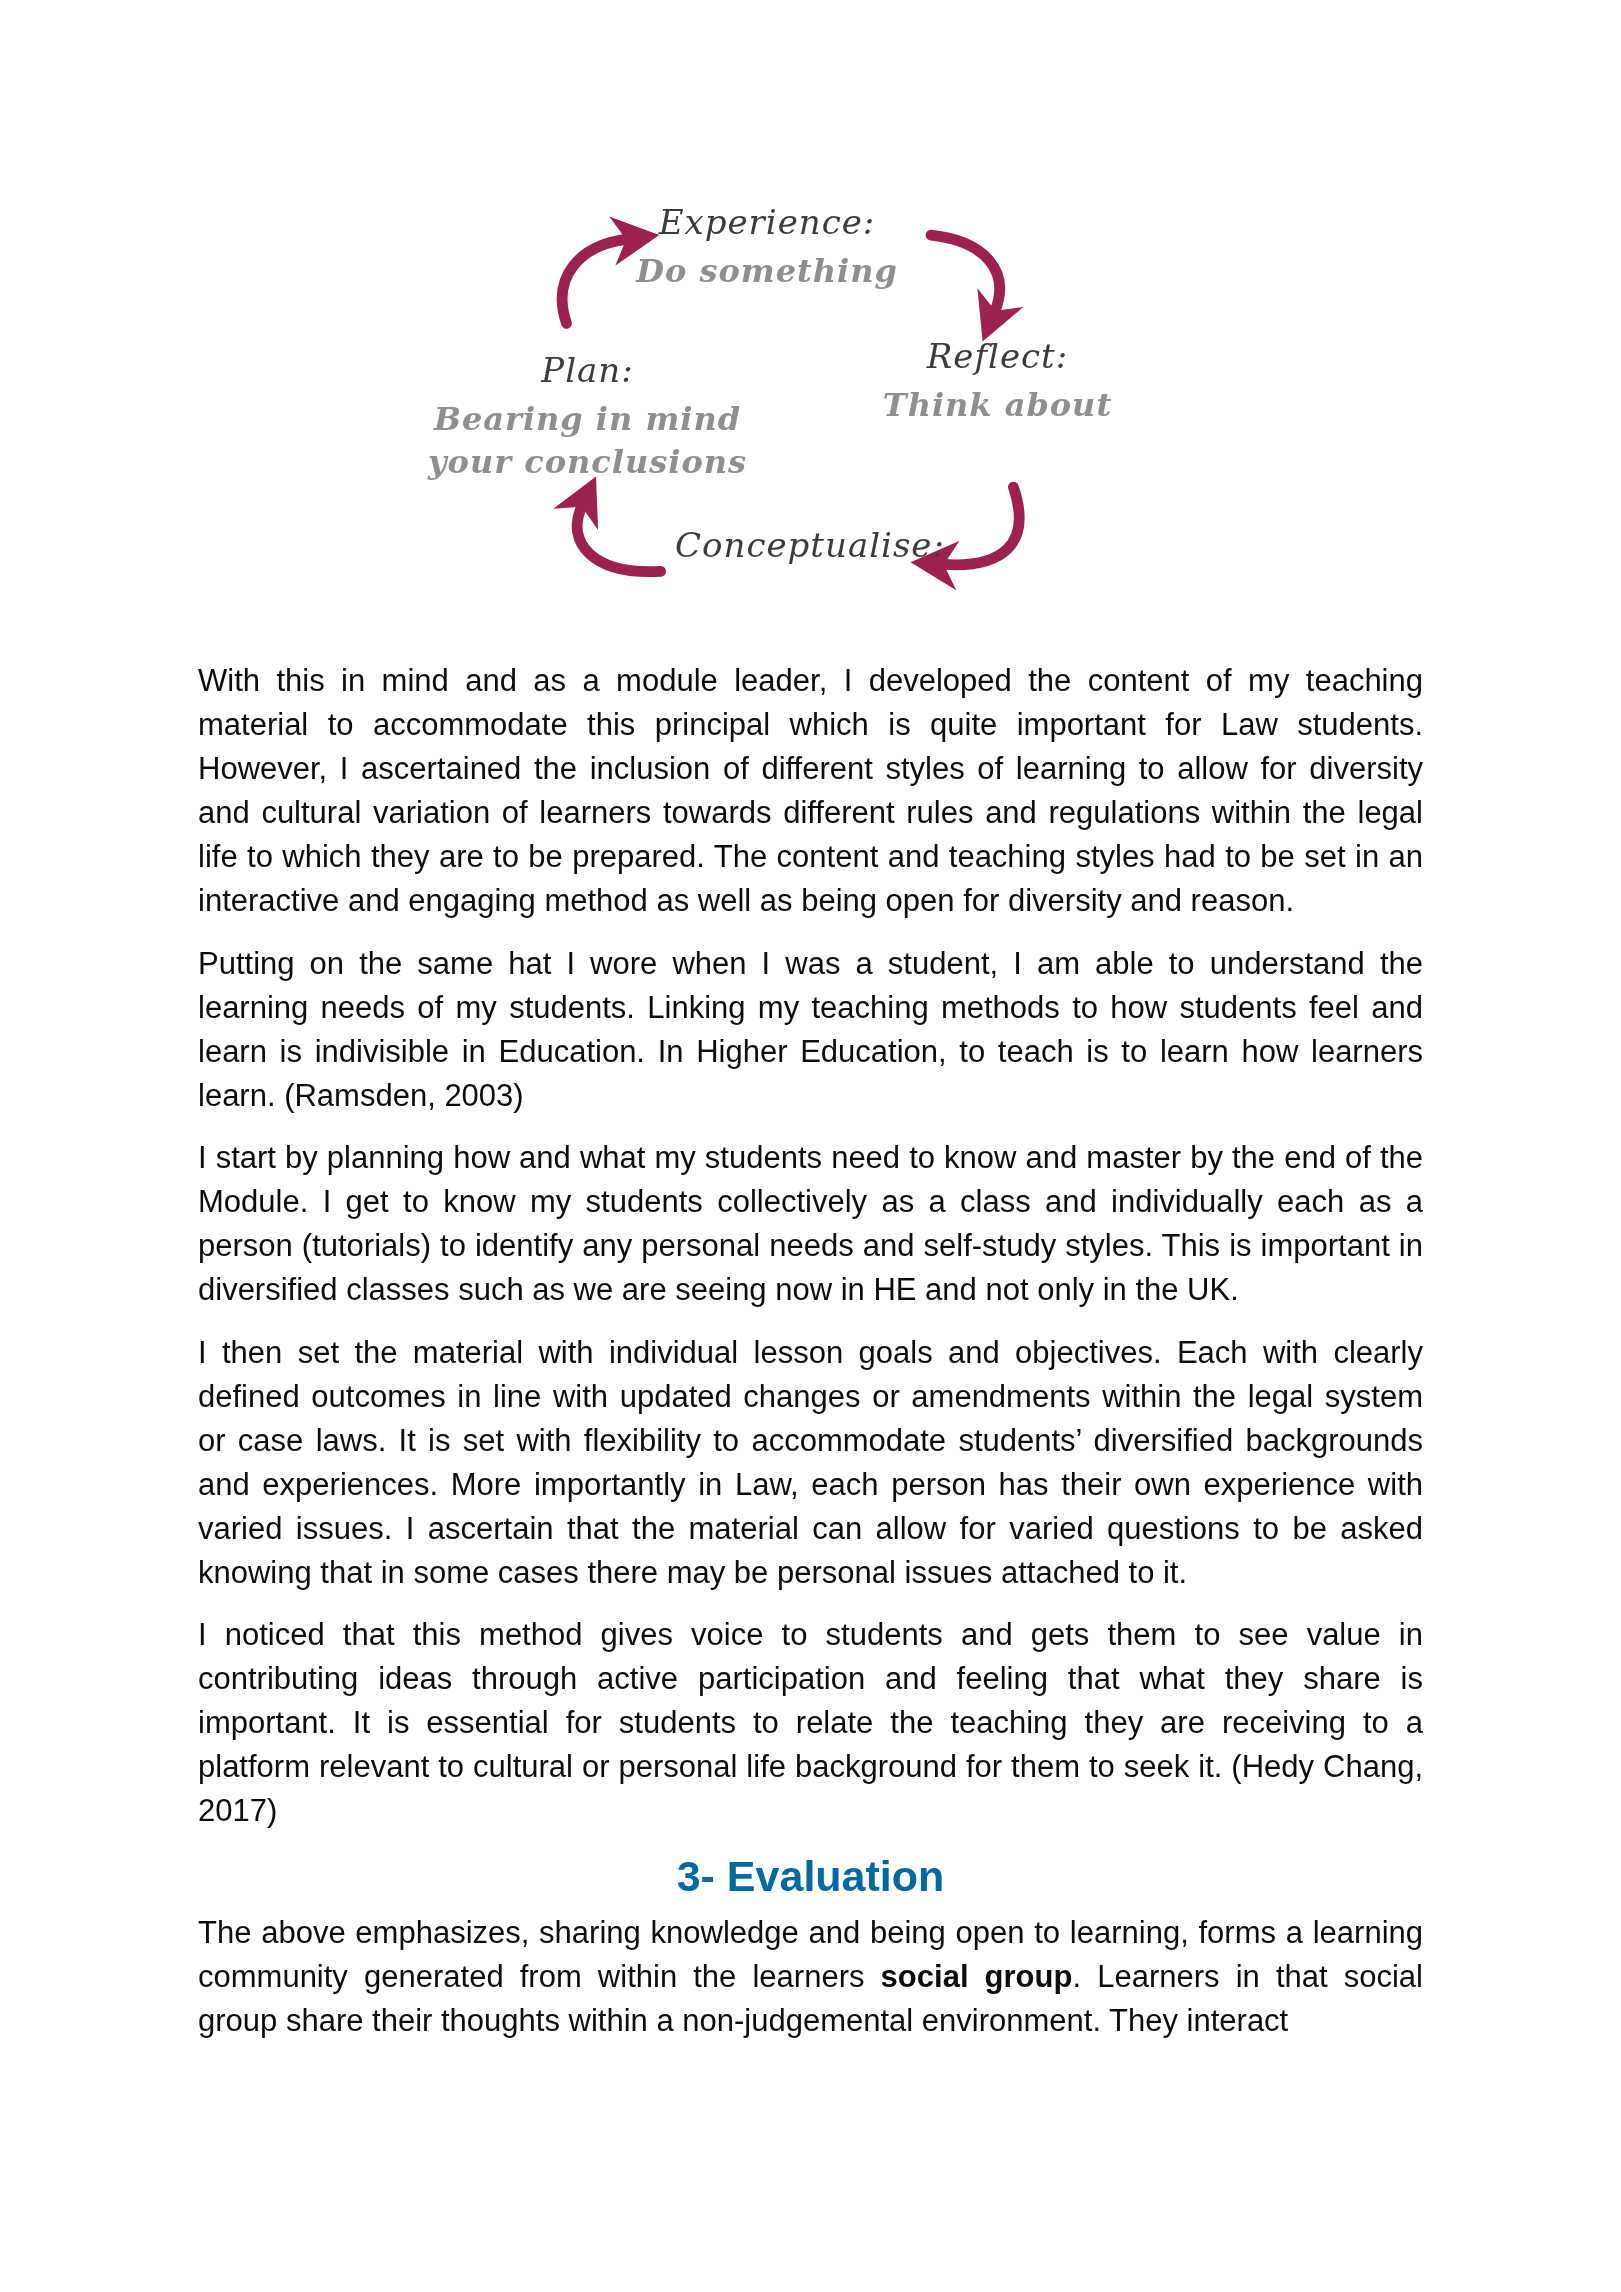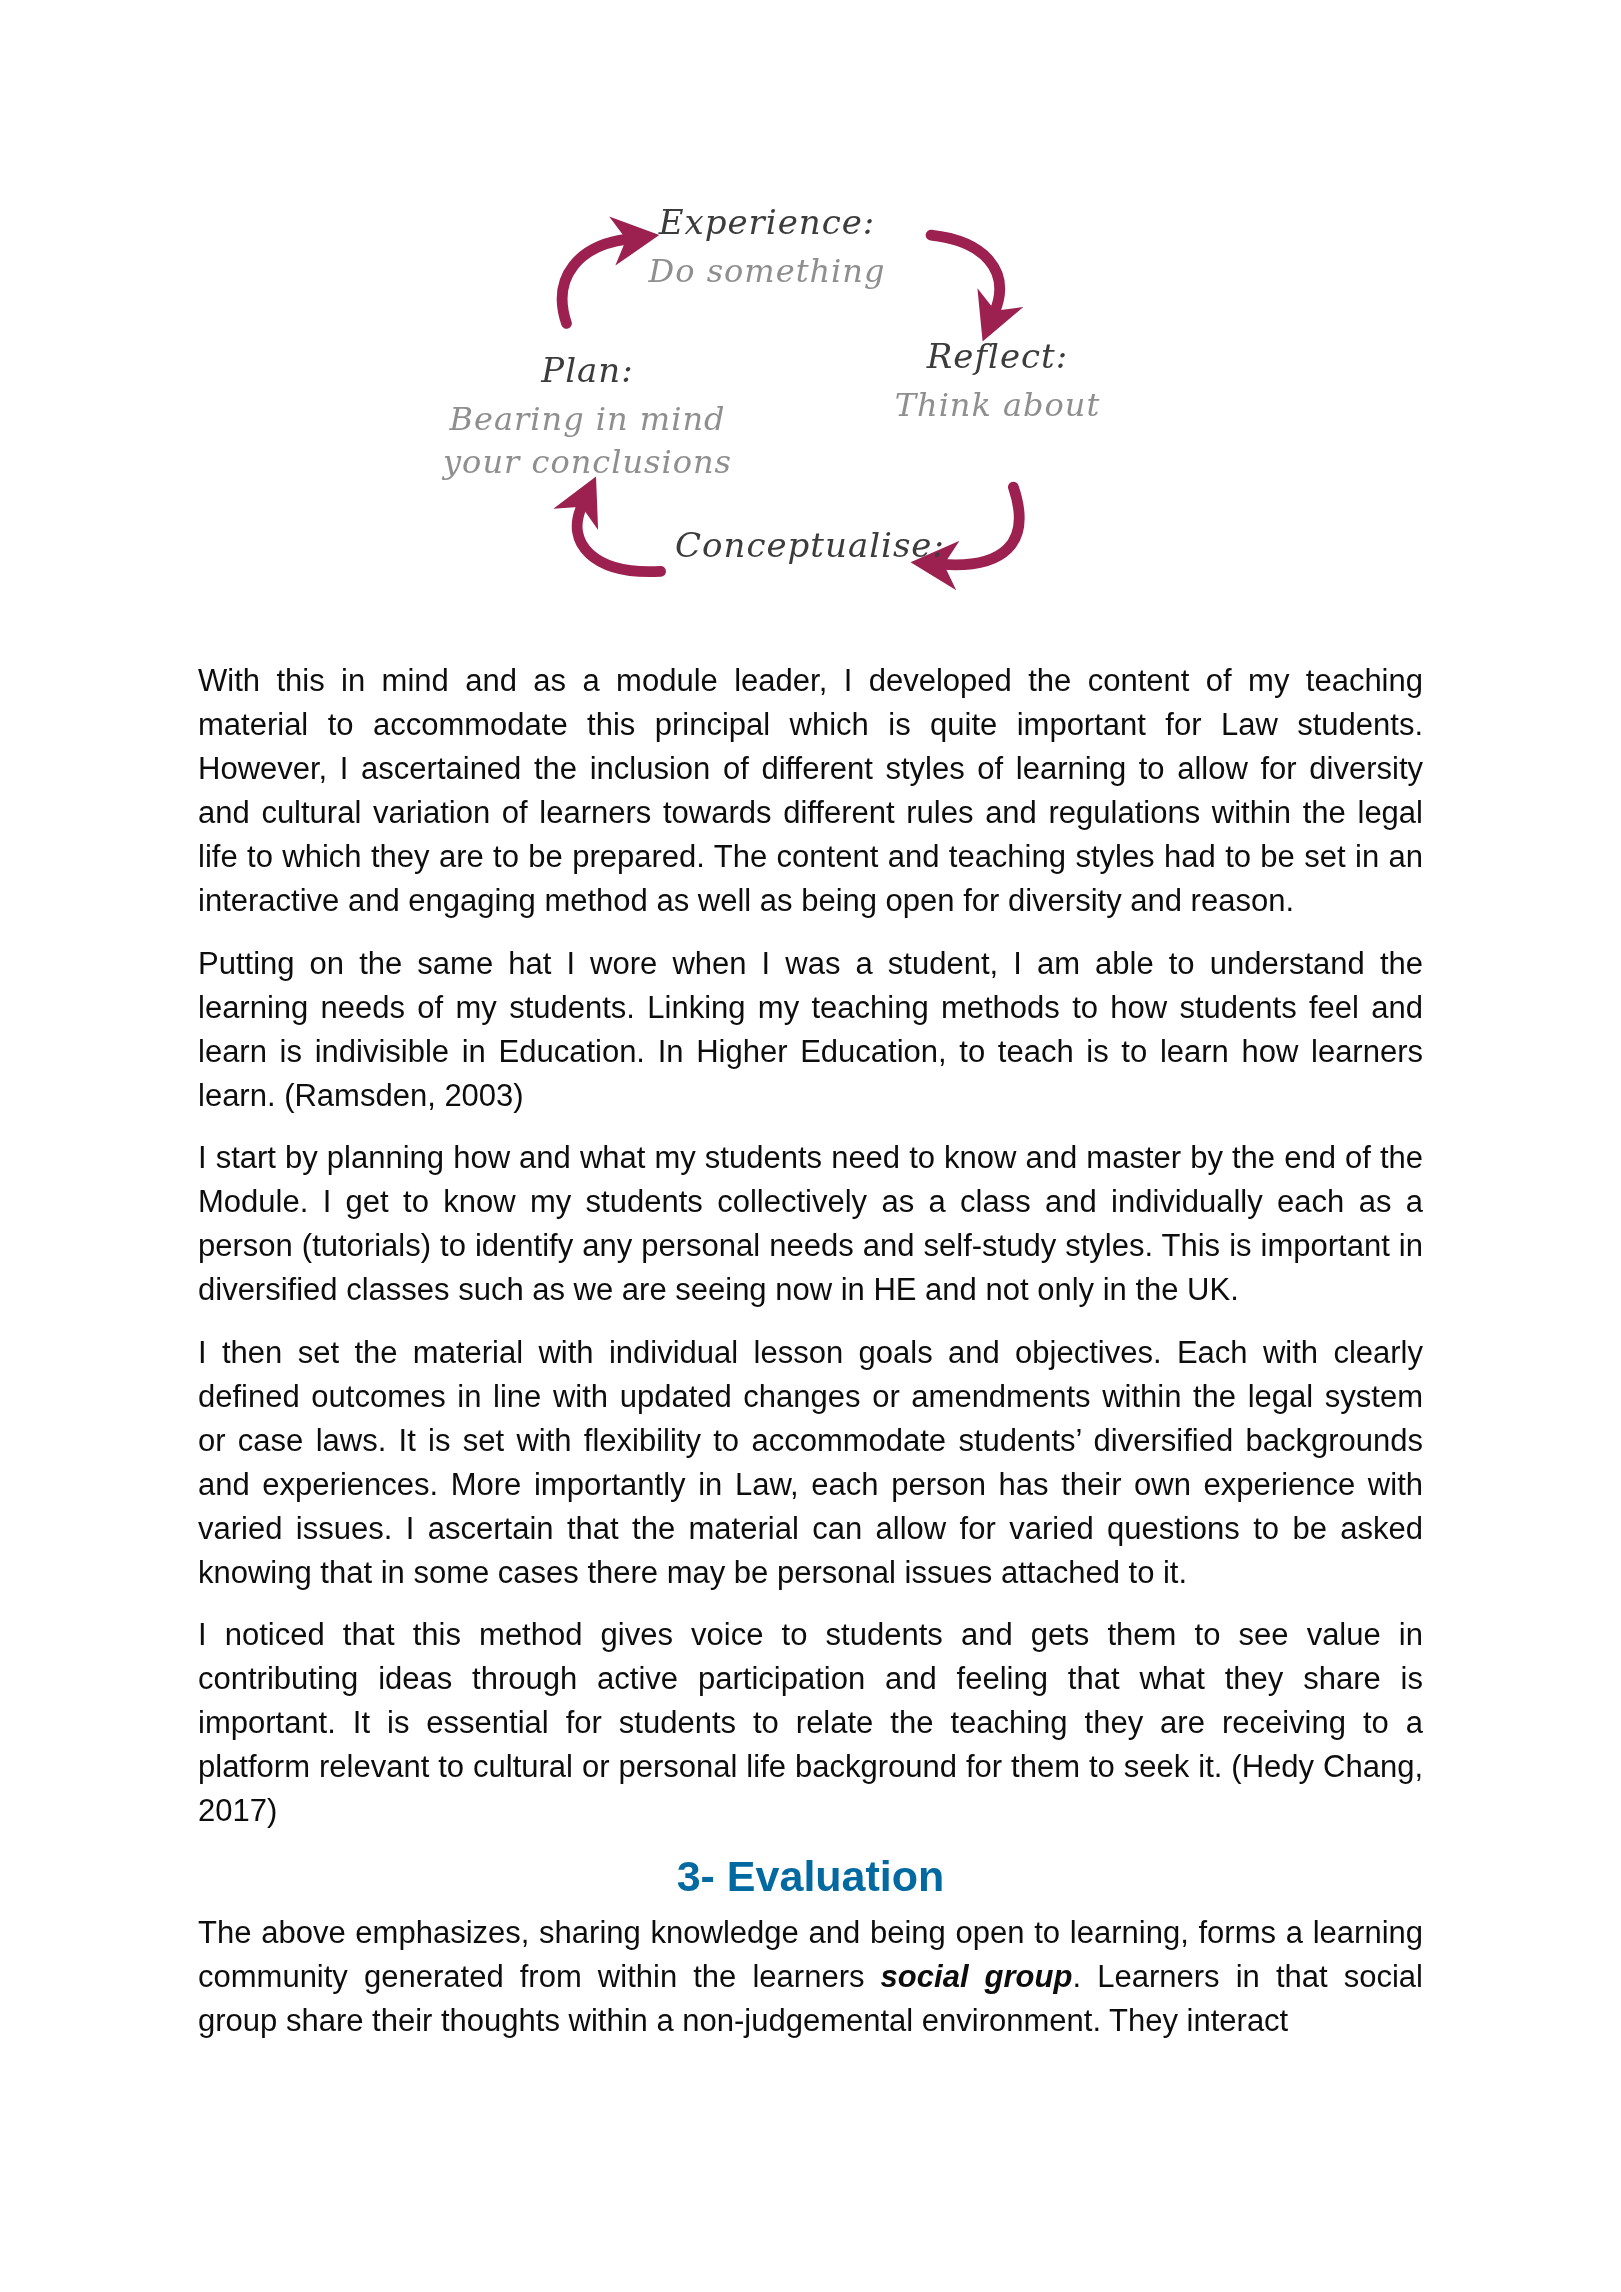--- a/index.html
+++ b/index.html
@@ -36,20 +36,21 @@
     line-height: 43px;
     color: #3c3c3c;
     margin-bottom: 5.9px;
     letter-spacing: 1px;
   }
   .node-sub {
     font-size: 32px;
     line-height: 43px;
     color: #8f8f8f;
     letter-spacing: 1px;
+    font-weight: bold;
   }
   .node-experience     { left: 561px; top: 54px;  width: 412px; }
   .node-plan           { left: 362px; top: 202px; width: 451px; }
   .node-reflect        { left: 772px; top: 188px; width: 451px; }
   .node-conceptualise  { left: 555px; top: 377px; width: 510px; }
 
   
   .body-text {
     position: absolute;
     left: 198px; top: 659px;
@@ -63,21 +64,21 @@
   .section-heading {
     font-family: "Liberation Sans", sans-serif;
     font-weight: bold;
     font-size: 43px;
     line-height: 49px;
     color: #0369a1;
     text-align: center;
     margin-top: 13.7px;
     margin-bottom: 10px;
   }
-  .bold-inline { font-weight: bold; font-style: italic; }
+  .bold-inline { font-weight: bold; }
 </style>
 </head>
 <body>
 
 <div class="page">
 
   <div class="diagram">
 
     <svg class="arrows" viewBox="0 0 1654 500" xmlns="http://www.w3.org/2000/svg">
       <defs>

